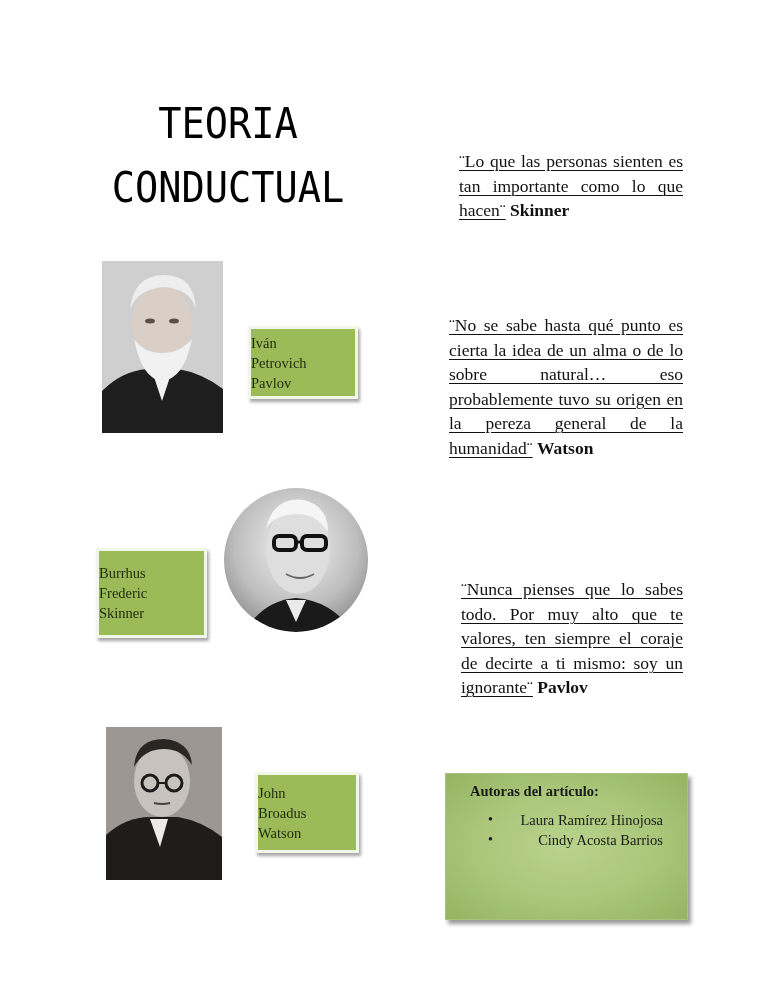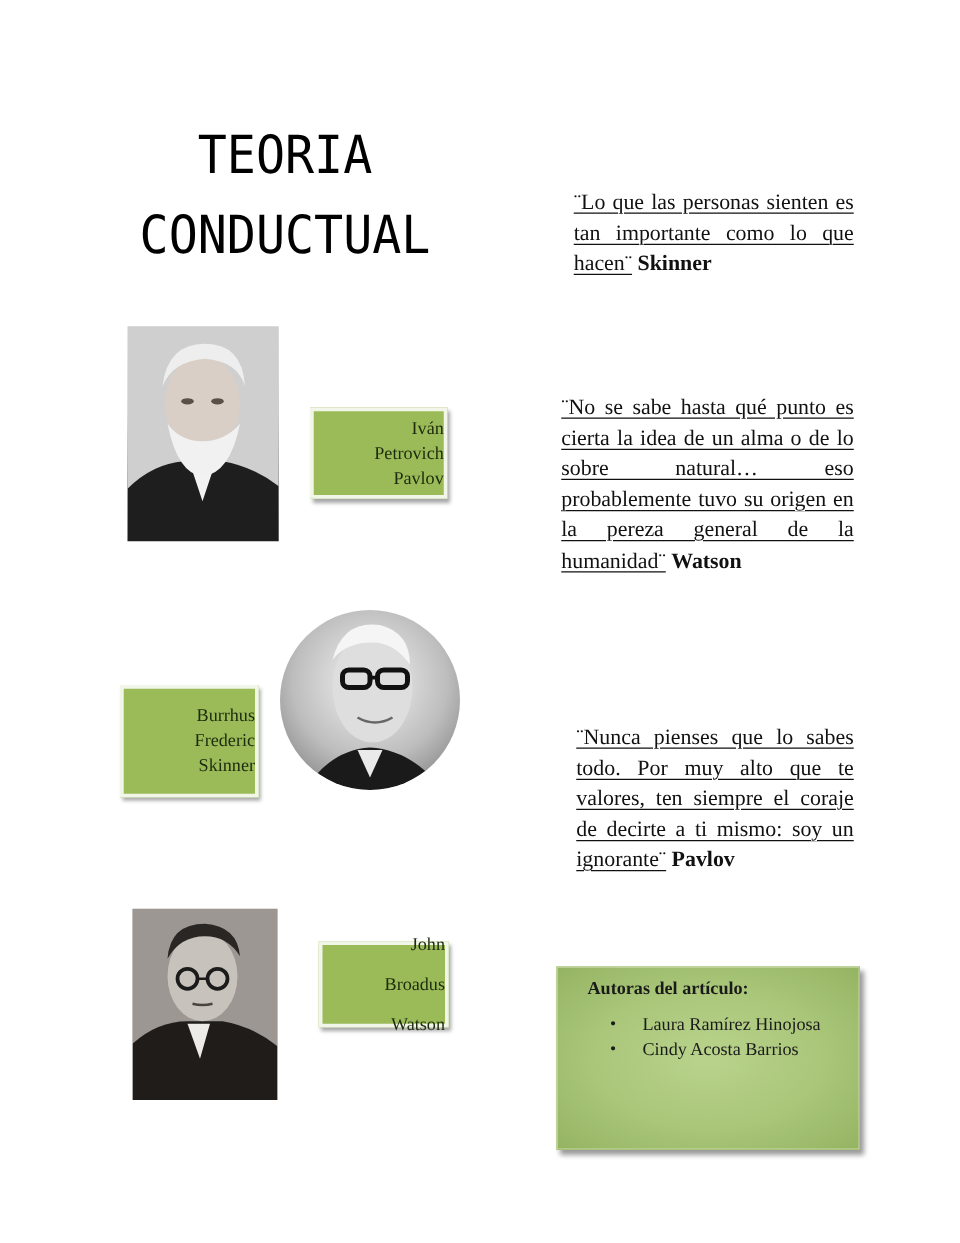--- a/index.html
+++ b/index.html
@@ -6,26 +6,26 @@
   body { width: 768px; height: 994px; position: relative; overflow: hidden; font-family: "DejaVu Serif", serif; color: #111; }
   .abs { position: absolute; }
 
   .title { left: 100px; top: 92px; width: 256px; text-align: center; font-family: "DejaVu Sans Mono", "Liberation Mono", monospace; font-size: 42px; line-height: 64px; color: #000; letter-spacing: 0px; transform: scaleX(0.92); transform-origin: center; }
 
   .quote { font-family: "Liberation Serif", serif; font-size: 17.5px; line-height: 24.5px; text-align: justify; text-align-last: left; color: #111; margin-top: 28px; }
   .quote .q-text { text-decoration: underline; text-underline-offset: 3px; text-decoration-thickness: 1px; }
   .quote .q-author { font-weight: bold; }
 
   .photo { background: #888; overflow: hidden; }
-  .label-box { background: #9bbb59; border: 3px solid #f1f6e8; box-shadow: 2px 3px 3px rgba(0,0,0,0.35); text-align: right; font-family: "Liberation Serif", serif; font-size: 14.5px; line-height: 20px; color: #1c2a0d; display: flex; flex-direction: column; justify-content: center; box-sizing: border-box; }
+  .label-box { background: #9bbb59; border: 3px solid #f1f6e8; box-shadow: 2px 3px 3px rgba(0,0,0,0.35); text-align: left; font-family: "Liberation Serif", serif; font-size: 14.5px; line-height: 20px; color: #1c2a0d; display: flex; flex-direction: column; justify-content: center; box-sizing: border-box; }
 
   .authors { left: 445px; top: 773px; width: 243px; height: 147px; box-sizing: border-box; border: 1px solid #a9c47a; background: radial-gradient(ellipse at center, #b9d38c 0%, #a9c679 55%, #95b462 100%); box-shadow: 3px 4px 4px rgba(0,0,0,0.4); font-family: "Liberation Serif", serif; color: #1a1a1a; padding: 8px 24px; }
   .authors .a-title { font-weight: bold; font-size: 14.5px; line-height: 18px; }
   .authors ul { margin: 10px 0 0 0; padding-left: 44px; list-style: none; }
-  .authors li { font-size: 14.5px; line-height: 20px; position: relative; }
+  .authors li { font-size: 14.5px; line-height: 20px; position: relative; text-align: right; }
   .authors li::before { content: "•"; position: absolute; left: -26px; top: 0; font-size: 14px; }
 </style>
 </head>
 <body>
 
 <div class="abs title">
   <div>TEORIA</div>
   <div>CONDUCTUAL</div>
 </div>
 
@@ -96,21 +96,21 @@
     <path d="M44 92 L54 120 L62 92 Z" fill="#ecebe8"></path>
     <ellipse cx="56" cy="54" rx="28" ry="36" fill="#c8c2bc"></ellipse>
     <path d="M28 40 Q30 12 58 12 Q84 14 86 38 Q76 22 58 22 Q38 22 28 40 Z" fill="#2a2624"></path>
     <circle cx="44" cy="56" r="8" fill="none" stroke="#1b1b1b" stroke-width="3"></circle>
     <circle cx="68" cy="56" r="8" fill="none" stroke="#1b1b1b" stroke-width="3"></circle>
     <line x1="52" y1="56" x2="60" y2="56" stroke="#1b1b1b" stroke-width="2"></line>
     <path d="M48 76 Q56 78 64 76" stroke="#4a4440" stroke-width="2" fill="none"></path>
   </svg>
 </div>
 
-<div class="abs label-box" style="left:255px; top:753px; width:104px; height:69px;gap:12px;">
+<div class="abs label-box" style="left:255px; top:772px; width:104px; height:81px;">
   <div>John</div>
   <div>Broadus</div>
   <div>Watson</div>
 </div>
 
 <div class="abs authors">
   <div class="a-title">Autoras del artículo:</div>
   <ul>
     <li>Laura Ramírez Hinojosa</li>
     <li>Cindy Acosta Barrios</li>

